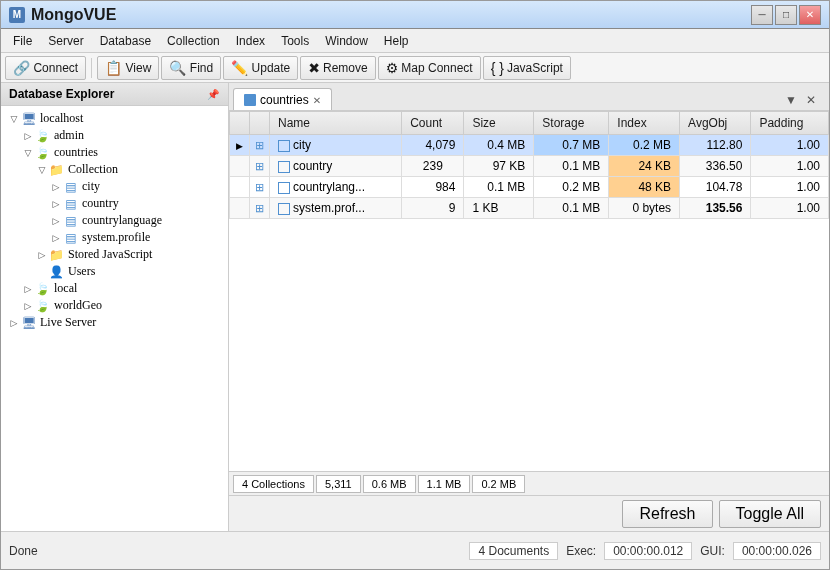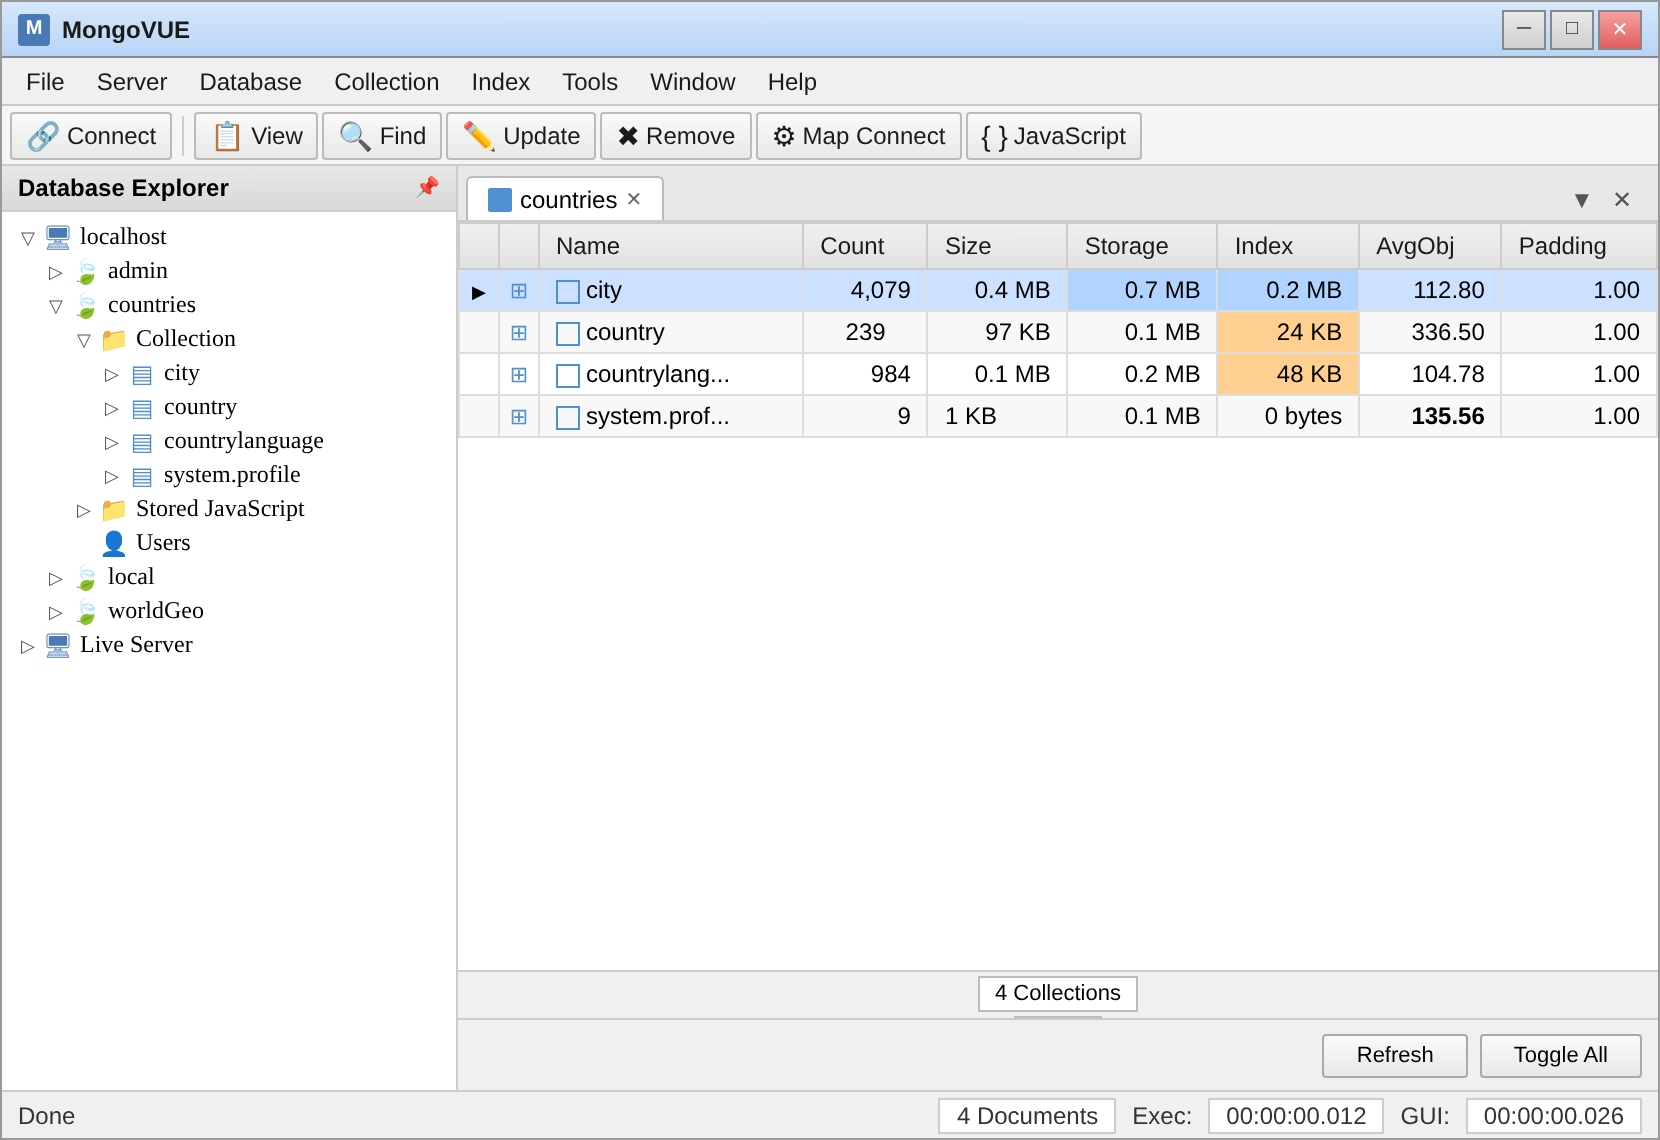--- a/index.html
+++ b/index.html
@@ -2,21 +2,21 @@
 <html><head>
   <meta charset="utf-8">
   <style>
     * { box-sizing: border-box; margin: 0; padding: 0; font-family: 'Segoe UI', Tahoma, Geneva, Verdana, sans-serif; font-size: 12px; }
     body { width: 830px; height: 570px; overflow: hidden; background: #f0f0f0; }
 
     
     .window { width: 830px; height: 570px; display: flex; flex-direction: column; border: 1px solid #999; background: #f0f0f0; }
     .title-bar { background: linear-gradient(to bottom, #d6e8fb, #b8d4f5); height: 28px; display: flex; align-items: center; padding: 0 8px; border-bottom: 1px solid #888; user-select: none; }
     .title-bar-icon { width: 16px; height: 16px; margin-right: 6px; background: #4a7ab5; border-radius: 2px; display: flex; align-items: center; justify-content: center; color: white; font-size: 10px; font-weight: bold; }
-    .title-bar-title { flex: 1; font-size: 12px; font-weight: bold; color: #1a1a1a; }
+    .title-bar-title { flex: 1; font-size: 16px; font-weight: bold; color: #1a1a1a; }
     .window-controls { display: flex; gap: 2px; }
     .win-btn { width: 22px; height: 20px; border: 1px solid #888; background: linear-gradient(to bottom, #e8e8e8, #d0d0d0); cursor: pointer; display: flex; align-items: center; justify-content: center; font-size: 10px; color: #333; }
     .win-btn.close { background: linear-gradient(to bottom, #f5a0a0, #e06060); color: white; }
 
     
     .menu-bar { background: #f0f0f0; height: 24px; display: flex; align-items: center; border-bottom: 1px solid #ccc; padding: 0 4px; }
     .menu-item { padding: 2px 8px; cursor: pointer; border-radius: 2px; color: #1a1a1a; }
 
     
     .toolbar { background: #f5f5f5; height: 30px; display: flex; align-items: center; border-bottom: 1px solid #ccc; padding: 0 4px; gap: 2px; }
@@ -62,29 +62,29 @@
     td { padding: 3px 8px; border: 1px solid #ddd; font-size: 12px; white-space: nowrap; }
     tr.row-even { background: white; }
     tr.row-odd { background: #f8f8f8; }
     tr.selected-row td { background: #cce0ff; }
     .expand-cell { width: 20px; text-align: center; padding: 2px; }
     .cell-icon { display: inline-block; width: 12px; height: 12px; border: 1px solid #5090d0; margin-right: 3px; vertical-align: middle; }
     .highlight-cell { background: #b0d4ff !important; }
     .highlight-orange { background: #ffd090 !important; }
 
     
-    .totals-bar { background: #f0f0f0; border-top: 1px solid #ccc; display: flex; align-items: center; padding: 2px 4px; height: 24px; gap: 2px; flex-direction: column; }
+    .totals-bar { background: #f0f0f0; border-top: 1px solid #ccc; display: flex; align-items: center; padding: 2px 4px; height: 24px; gap: 2px; }
     .total-cell { border: 1px solid #bbb; padding: 2px 8px; background: white; font-size: 11px; }
 
     
     .bottom-buttons { background: #f0f0f0; border-top: 1px solid #ccc; display: flex; justify-content: flex-end; padding: 4px 8px; gap: 6px; height: 36px; align-items: center; }
-    .bottom-btn { padding: 4px 16px; border: 1px solid #aaa; background: linear-gradient(to bottom, #fafafa, #e8e8e8); cursor: pointer; border-radius: 2px; font-size: 11px; }
-
-    
-    .status-strip { background: #f0f0f0; border-top: 1px solid #ccc; height: 24px; display: flex; align-items: center; padding: 0 8px; gap: 8px; font-size: 11px; color: #333; }
+    .bottom-btn { padding: 4px 16px; border: 1px solid #aaa; background: linear-gradient(to bottom, #fafafa, #e8e8e8); cursor: pointer; border-radius: 2px; font-size: 16px; }
+
+    
+    .status-strip { background: #f0f0f0; border-top: 1px solid #ccc; height: 38px; display: flex; align-items: center; padding: 0 8px; gap: 8px; font-size: 11px; color: #333; }
     .status-cell { border: 1px solid #ccc; padding: 1px 8px; background: white; }
   </style>
 </head>
 <body>
 
 <div class="window">
 
   <div class="title-bar">
     <div class="title-bar-icon">M</div>
     <span class="title-bar-title">MongoVUE</span>

